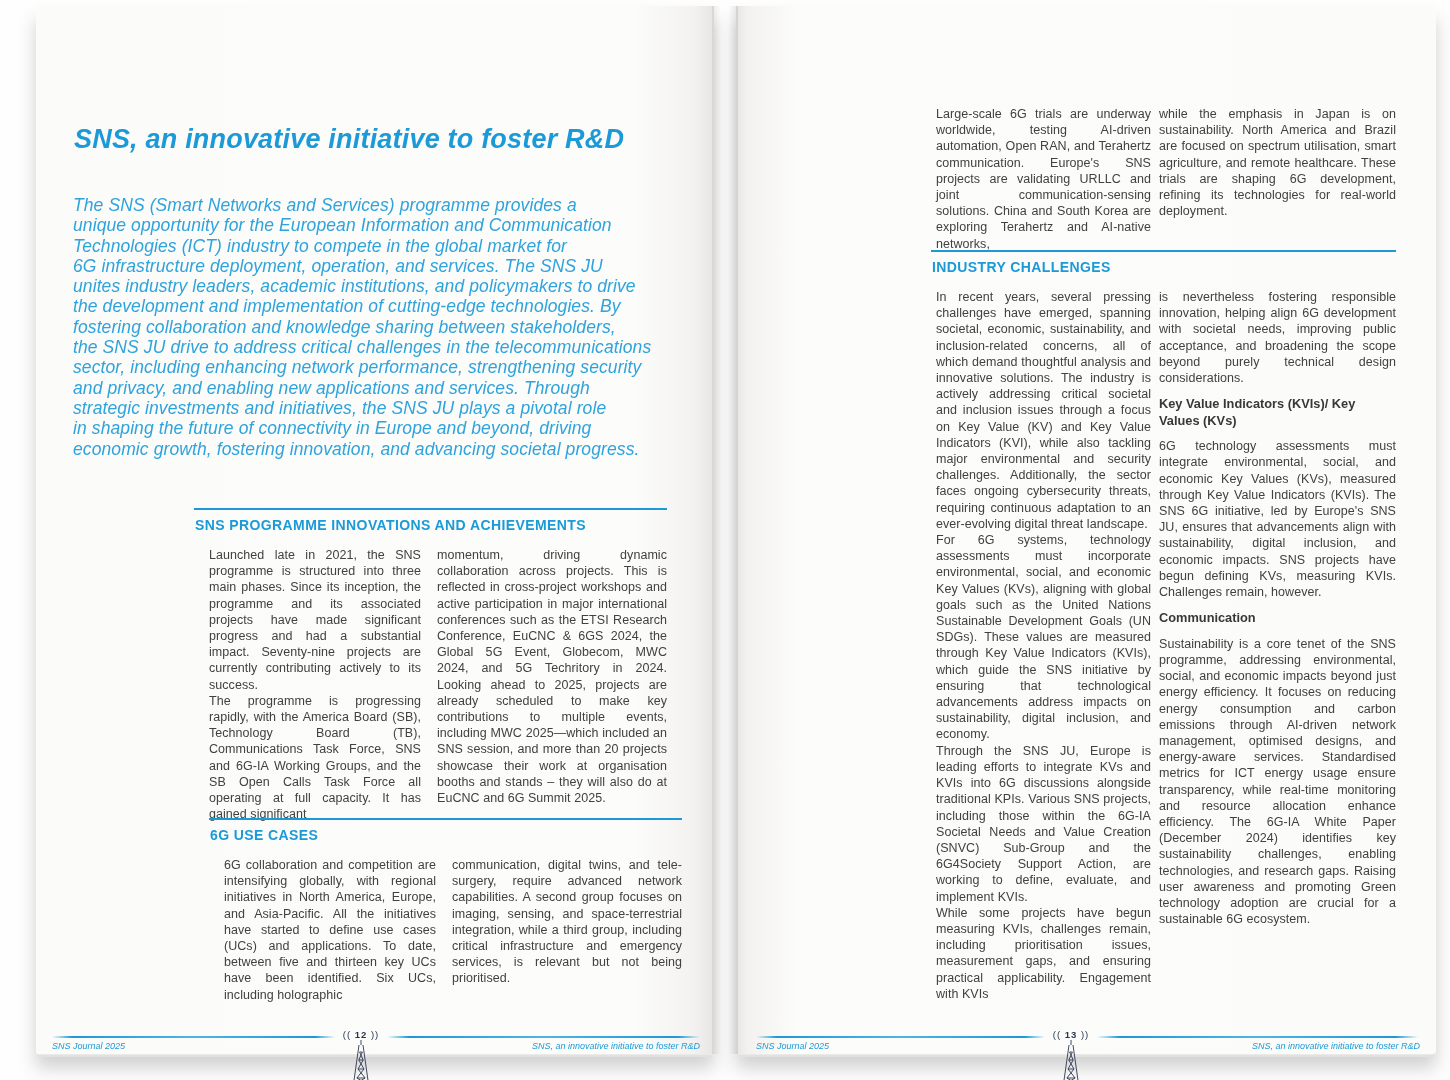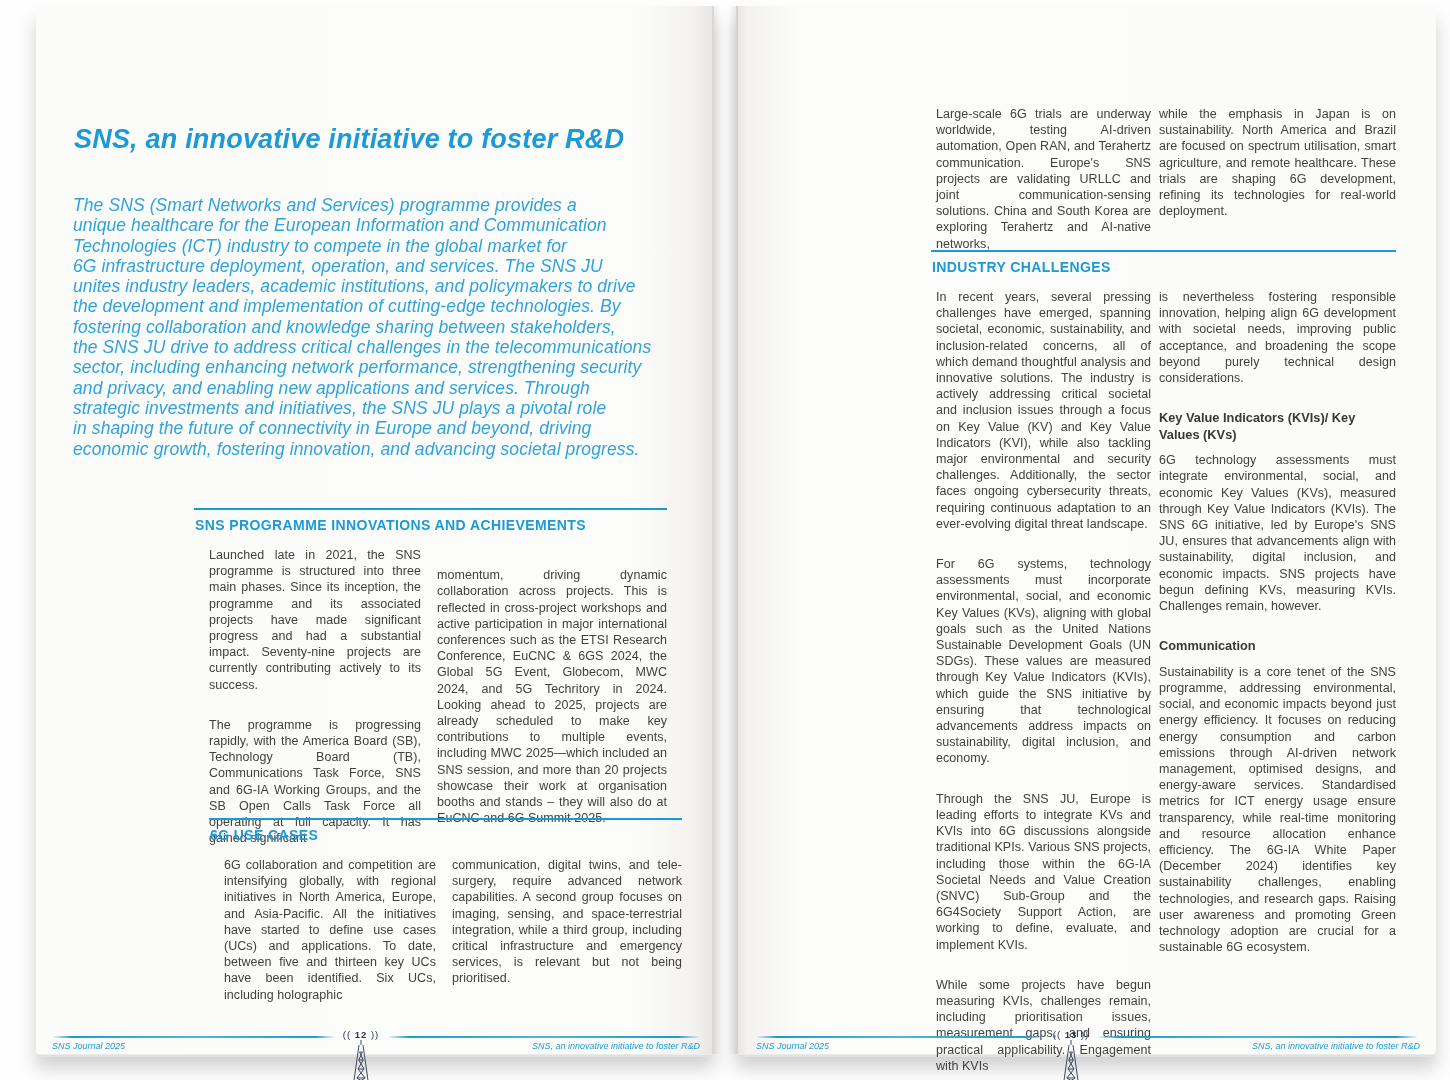--- a/index.html
+++ b/index.html
@@ -45,21 +45,21 @@
 
   .section-rule { border-top:2px solid #1b9ad7; width:100%; }
   .section-heading {
     margin:7px 0 0 1px; font-size:14px; font-weight:bold;
     color:#1b9ad7; letter-spacing:.4px;
   }
   .cols { display:flex; margin-top:14px; }
 
   .body-para {
     font-size:12.5px; line-height:16.2px; color:#414141;
-    text-align:justify; margin:0 0 24px 0; letter-spacing:.05px;
+    text-align:justify; margin:0 0 0 0; letter-spacing:.05px;
   }
   .subheading {
     font-size:12.8px; line-height:16.5px; font-weight:bold; color:#383838;
     margin:10px 0 9px 0; text-align:left;
   }
 
   
   .footer-rule {
     position:absolute; top:1030px; height:2px; border-radius:2px;
     background:linear-gradient(90deg, rgba(27,154,215,0) 0%, #1b9ad7 7%, #4fb4e2 50%, #1b9ad7 93%, rgba(27,154,215,0) 100%);
@@ -82,38 +82,38 @@
 </head>
 <body>
 
 <div class="book">
 
   <div class="page page-left">
     <h1 class="abs page-title" style="left:38px; top:100px;">SNS, an innovative initiative to foster R&amp;D</h1>
 
     <div class="abs" style="left:37px; top:189px;">
         <div class="intro-line">The SNS (Smart Networks and Services) programme provides a</div>
-        <div class="intro-line">unique healthcare for the European Information and Communication</div>
+        <div class="intro-line">unique opportunity for the European Information and Communication</div>
         <div class="intro-line">Technologies (ICT) industry to compete in the global market for</div>
         <div class="intro-line">6G infrastructure deployment, operation, and services. The SNS JU</div>
         <div class="intro-line">unites industry leaders, academic institutions, and policymakers to drive</div>
         <div class="intro-line">the development and implementation of cutting-edge technologies. By</div>
         <div class="intro-line">fostering collaboration and knowledge sharing between stakeholders,</div>
         <div class="intro-line">the SNS JU drive to address critical challenges in the telecommunications</div>
         <div class="intro-line">sector, including enhancing network performance, strengthening security</div>
         <div class="intro-line">and privacy, and enabling new applications and services. Through</div>
         <div class="intro-line">strategic investments and initiatives, the SNS JU plays a pivotal role</div>
         <div class="intro-line">in shaping the future of connectivity in Europe and beyond, driving</div>
         <div class="intro-line">economic growth, fostering innovation, and advancing societal progress.</div>
       </div>
 
     <div class="abs" style="left:158px; top:502px; width:473px;">
       <div class="section-rule"></div>
       <h3 class="section-heading">SNS PROGRAMME INNOVATIONS AND ACHIEVEMENTS</h3>
-      <div class="cols" style="padding-left:15px;align-items:center;">
+      <div class="cols" style="padding-left:15px;">
         <div style="width:212px; margin-right:16px;">
             <p class="body-para">Launched late in 2021, the SNS programme is structured into three main phases. Since its inception, the programme and its associated projects have made significant progress and had a substantial impact. Seventy-nine projects are currently contributing actively to its success.</p>
             <p class="body-para">The programme is progressing rapidly, with the America Board (SB), Technology Board (TB), Communications Task Force, SNS and 6G-IA Working Groups, and the SB Open Calls Task Force all operating at full capacity. It has gained significant</p>
           </div>
         <div style="width:230px;">
             <p class="body-para">momentum, driving dynamic collaboration across projects. This is reflected in cross-project workshops and active participation in major international conferences such as the ETSI Research Conference, EuCNC &amp; 6GS 2024, the Global 5G Event, Globecom, MWC 2024, and 5G Techritory in 2024. Looking ahead to 2025, projects are already scheduled to make key contributions to multiple events, including MWC 2025—which included an SNS session, and more than 20 projects showcase their work at organisation booths and stands – they will also do at EuCNC and 6G Summit 2025.</p>
           </div>
       </div>
     </div>
 

